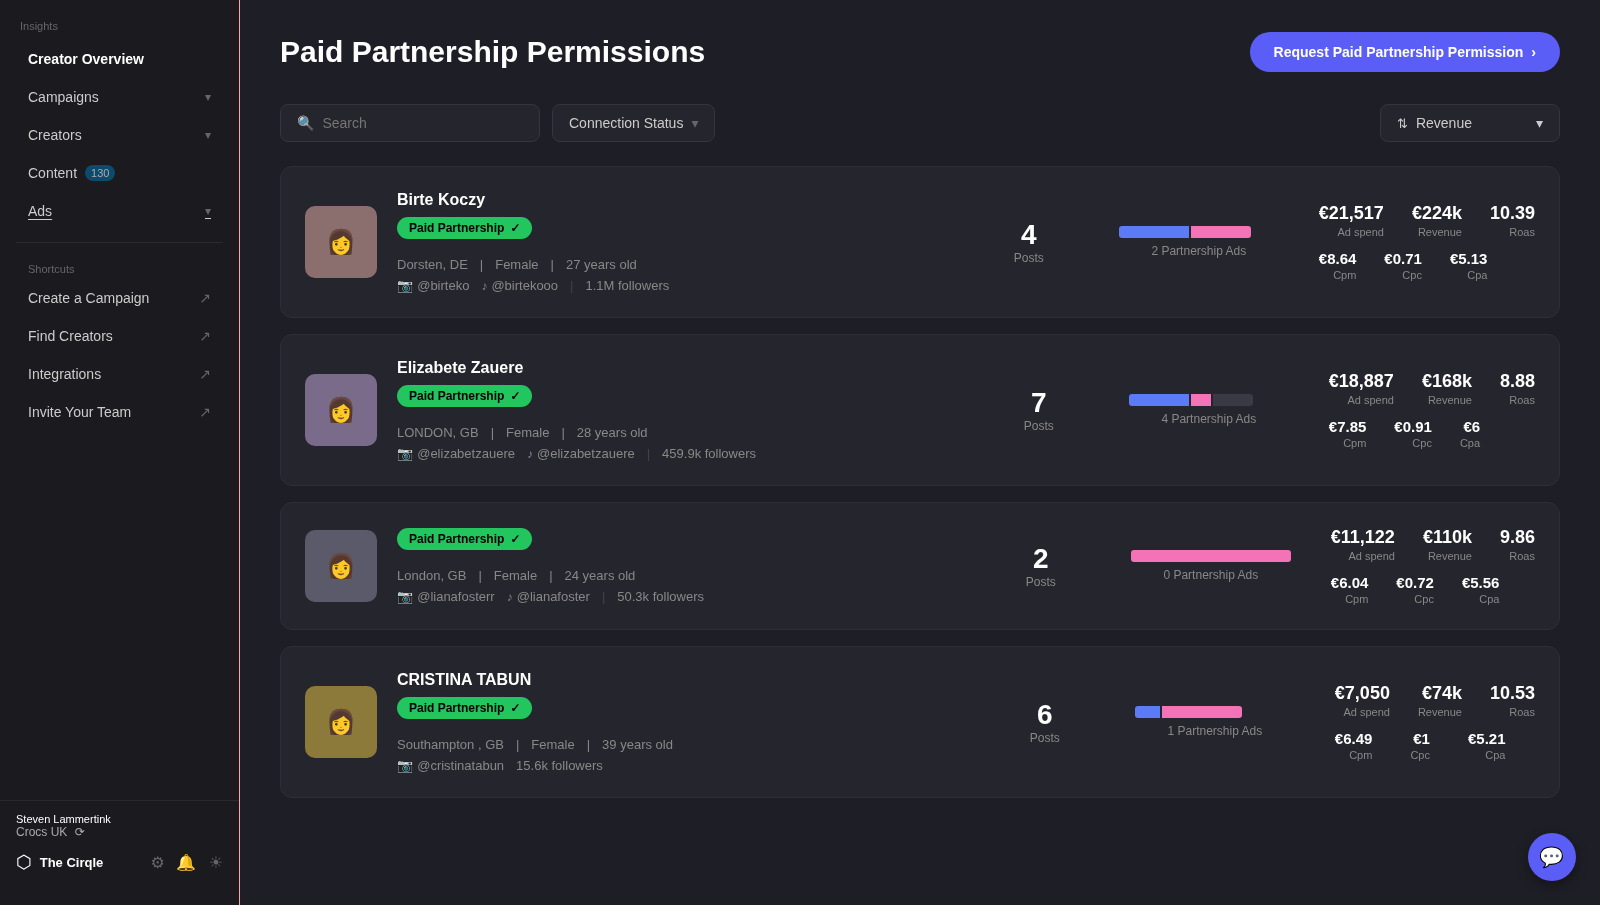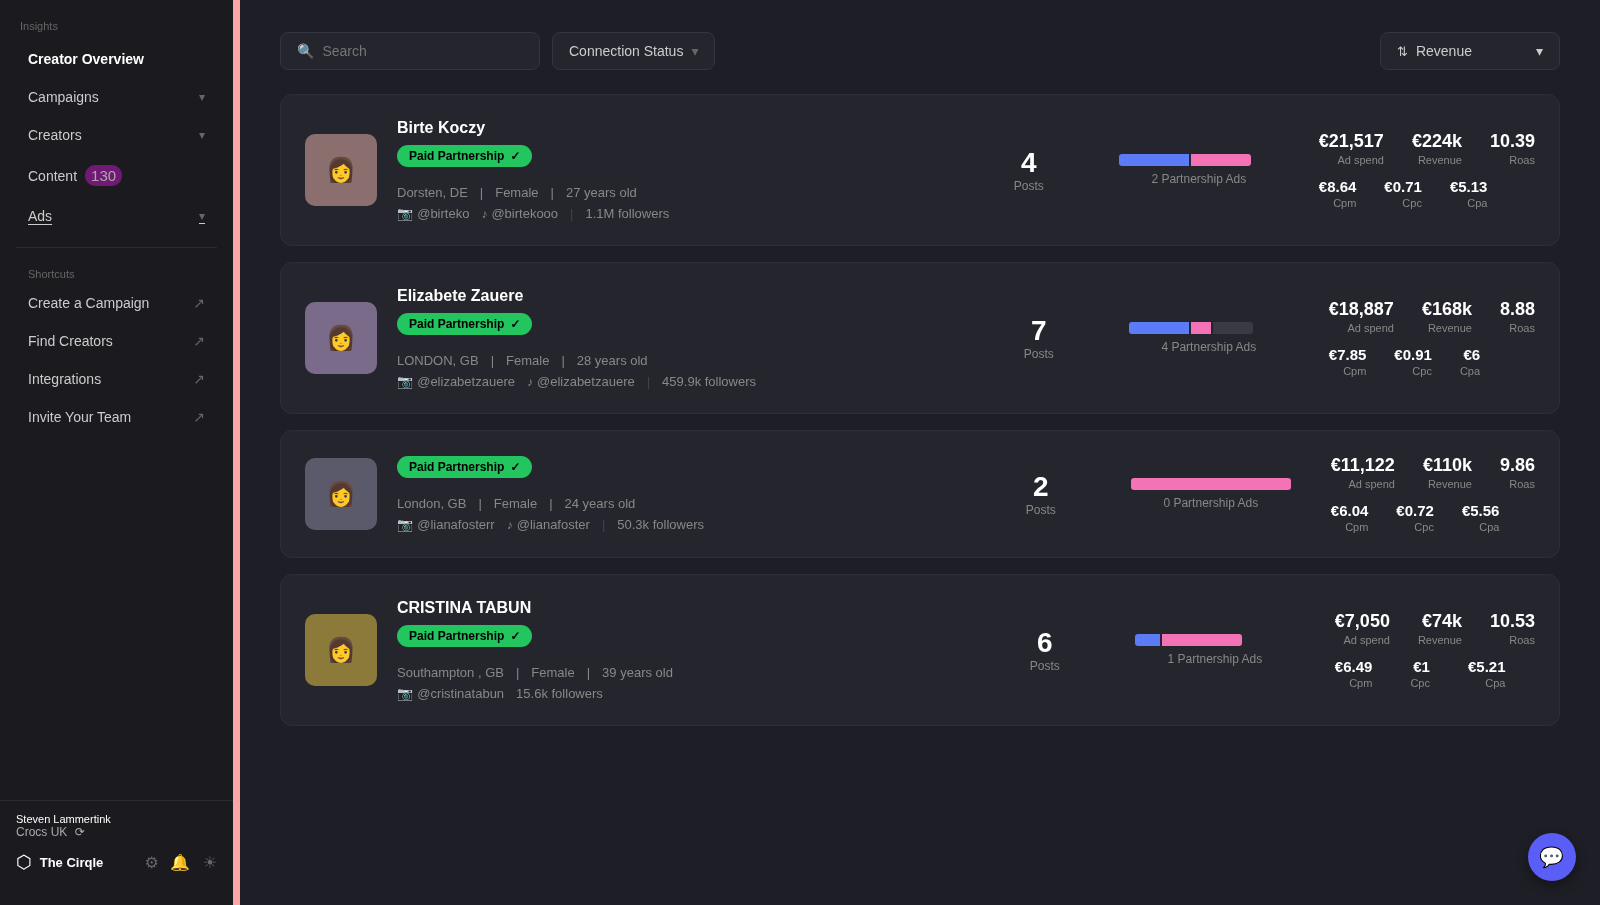--- a/index.html
+++ b/index.html
@@ -9,21 +9,21 @@
       font-family: -apple-system, BlinkMacSystemFont, 'Segoe UI', sans-serif;
       display: flex;
       height: 100vh;
       overflow: hidden;
     }
 
     
     .sidebar {
       width: 240px;
       background: #1a1a1f;
-      border-right: 7px solid #fca5a5;
+      border-right: 1px solid #fca5a5;
       display: flex;
       flex-direction: column;
       padding: 20px 0;
       flex-shrink: 0;
     }
     .sidebar-section-label {
       font-size: 11px;
       color: #666;
       padding: 0 20px 8px;
       text-transform: none;
@@ -36,23 +36,23 @@
       cursor: pointer;
       font-size: 14px;
       color: #ccc;
       border-radius: 6px;
       margin: 1px 8px;
     }
     .sidebar-item.active { color: #fff; font-weight: 600; }
     .sidebar-item.underlined { text-decoration: underline; text-underline-offset: 3px; }
     .sidebar-item-left { display: flex; align-items: center; gap: 8px; }
     .sidebar-badge {
-      background: #701a75;
+      background: #0c4a6e;
       color: #aaa;
-      font-size: 15px;
+      font-size: 11px;
       padding: 2px 6px;
       border-radius: 10px;
     }
     .sidebar-chevron { color: #666; font-size: 12px; }
     .sidebar-arrow { color: #666; font-size: 14px; }
     .sidebar-divider { height: 1px; background: #2a2a32; margin: 12px 16px; }
     .shortcuts-label {
       font-size: 11px;
       color: #666;
       padding: 8px 28px 4px;
@@ -427,20 +427,27 @@
         <span style="color:#666;cursor:pointer;">⚙</span>
         <span style="color:#666;cursor:pointer;">🔔</span>
         <span style="color:#666;cursor:pointer;">☀</span>
       </div>
     </div>
   </div>
 </aside>
 
 <main class="main">
 
+  <div class="page-header">
+    <h1 class="page-title">Paid Partnership Permissions</h1>
+    <button class="request-btn">
+      <span>Request Paid Partnership Permission</span>
+      <span>›</span>
+    </button>
+  </div>
 
   <div class="filters-row">
     <div class="search-box">
       <span class="search-icon-char">🔍</span>
       <input class="search-input" type="text" placeholder="Search" style="">
     </div>
     <div class="filter-dropdown">
       <span>Connection Status</span>
       <span class="chevron">▾</span>
     </div>

